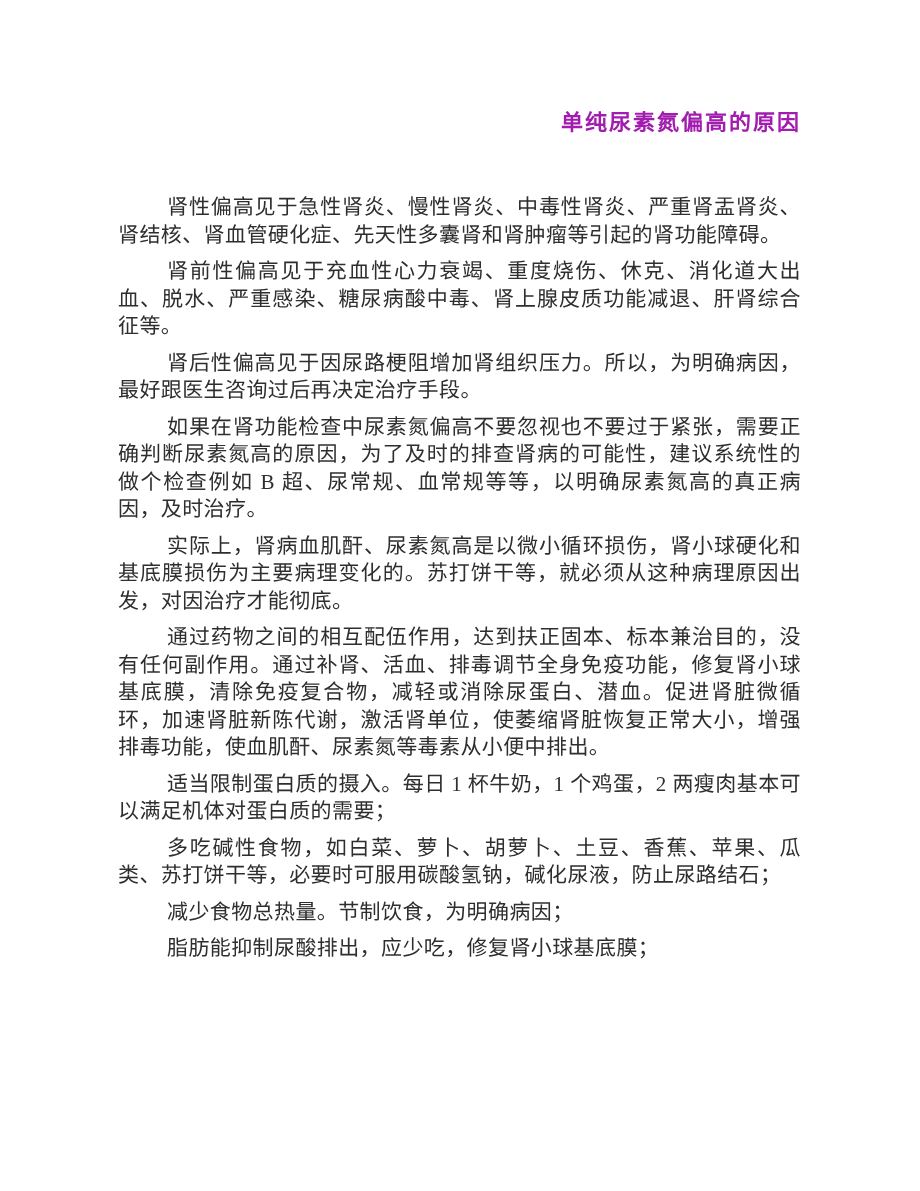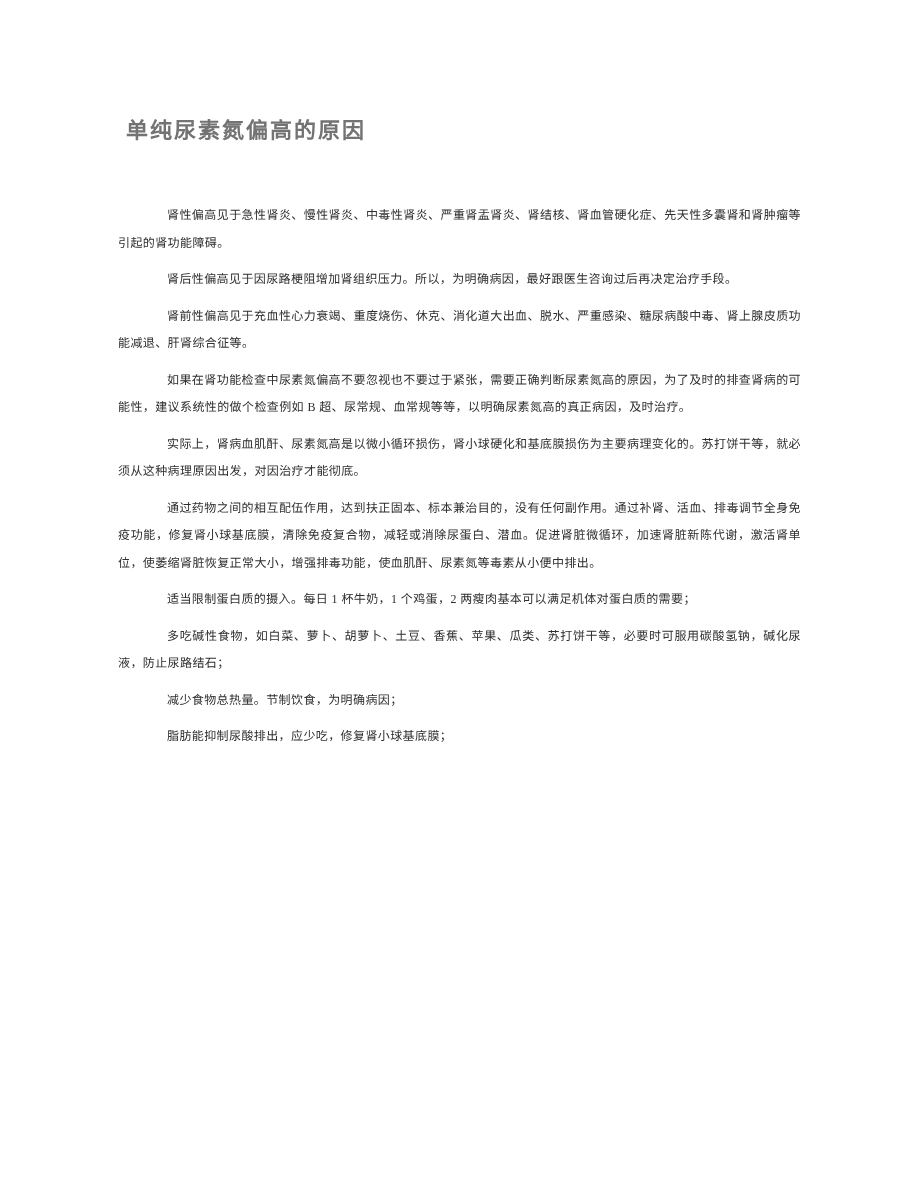--- a/index.html
+++ b/index.html
@@ -13,50 +13,50 @@
     height: 1191px;
     margin: 0 auto;
     background: #ffffff;
     box-sizing: border-box;
     padding: 108px 119px 0 118px;
     font-family: "Liberation Serif", "DejaVu Serif", serif;
     color: #2e2e2e;
     overflow: hidden;
   }
   .doc-title {
-    margin: 8px;
+    margin: 0;
     font-size: 22px;
     line-height: 30px;
     font-weight: bold;
-    text-align: left;
-    color: #737373;
+    text-align: right;
+    color: #a21caf;
     letter-spacing: 2px;
   }
   .doc-body {
     margin-top: 56px;
   }
   .para {
     margin: 0 0 9px 0;
-    font-size: 12px;
+    font-size: 21px;
     line-height: 27.5px;
     text-align: justify;
     text-indent: 49px;
     word-break: break-all;
     letter-spacing: 0.4px;
   }
 </style>
 </head>
 <body>
 
 <div class="page">
   <h1 class="doc-title">单纯尿素氮偏高的原因</h1>
   <div class="doc-body">
       <p class="para">肾性偏高见于急性肾炎、慢性肾炎、中毒性肾炎、严重肾盂肾炎、肾结核、肾血管硬化症、先天性多囊肾和肾肿瘤等引起的肾功能障碍。</p>
+      <p class="para">肾前性偏高见于充血性心力衰竭、重度烧伤、休克、消化道大出血、脱水、严重感染、糖尿病酸中毒、肾上腺皮质功能减退、肝肾综合征等。</p>
       <p class="para">肾后性偏高见于因尿路梗阻增加肾组织压力。所以，为明确病因，最好跟医生咨询过后再决定治疗手段。</p>
-      <p class="para">肾前性偏高见于充血性心力衰竭、重度烧伤、休克、消化道大出血、脱水、严重感染、糖尿病酸中毒、肾上腺皮质功能减退、肝肾综合征等。</p>
       <p class="para">如果在肾功能检查中尿素氮偏高不要忽视也不要过于紧张，需要正确判断尿素氮高的原因，为了及时的排查肾病的可能性，建议系统性的做个检查例如 B 超、尿常规、血常规等等，以明确尿素氮高的真正病因，及时治疗。</p>
       <p class="para">实际上，肾病血肌酐、尿素氮高是以微小循环损伤，肾小球硬化和基底膜损伤为主要病理变化的。苏打饼干等，就必须从这种病理原因出发，对因治疗才能彻底。</p>
       <p class="para">通过药物之间的相互配伍作用，达到扶正固本、标本兼治目的，没有任何副作用。通过补肾、活血、排毒调节全身免疫功能，修复肾小球基底膜，清除免疫复合物，减轻或消除尿蛋白、潜血。促进肾脏微循环，加速肾脏新陈代谢，激活肾单位，使萎缩肾脏恢复正常大小，增强排毒功能，使血肌酐、尿素氮等毒素从小便中排出。</p>
       <p class="para">适当限制蛋白质的摄入。每日 1 杯牛奶，1 个鸡蛋，2 两瘦肉基本可以满足机体对蛋白质的需要；</p>
       <p class="para">多吃碱性食物，如白菜、萝卜、胡萝卜、土豆、香蕉、苹果、瓜类、苏打饼干等，必要时可服用碳酸氢钠，碱化尿液，防止尿路结石；</p>
       <p class="para">减少食物总热量。节制饮食，为明确病因；</p>
       <p class="para">脂肪能抑制尿酸排出，应少吃，修复肾小球基底膜；</p>
     </div>
 </div>
 

